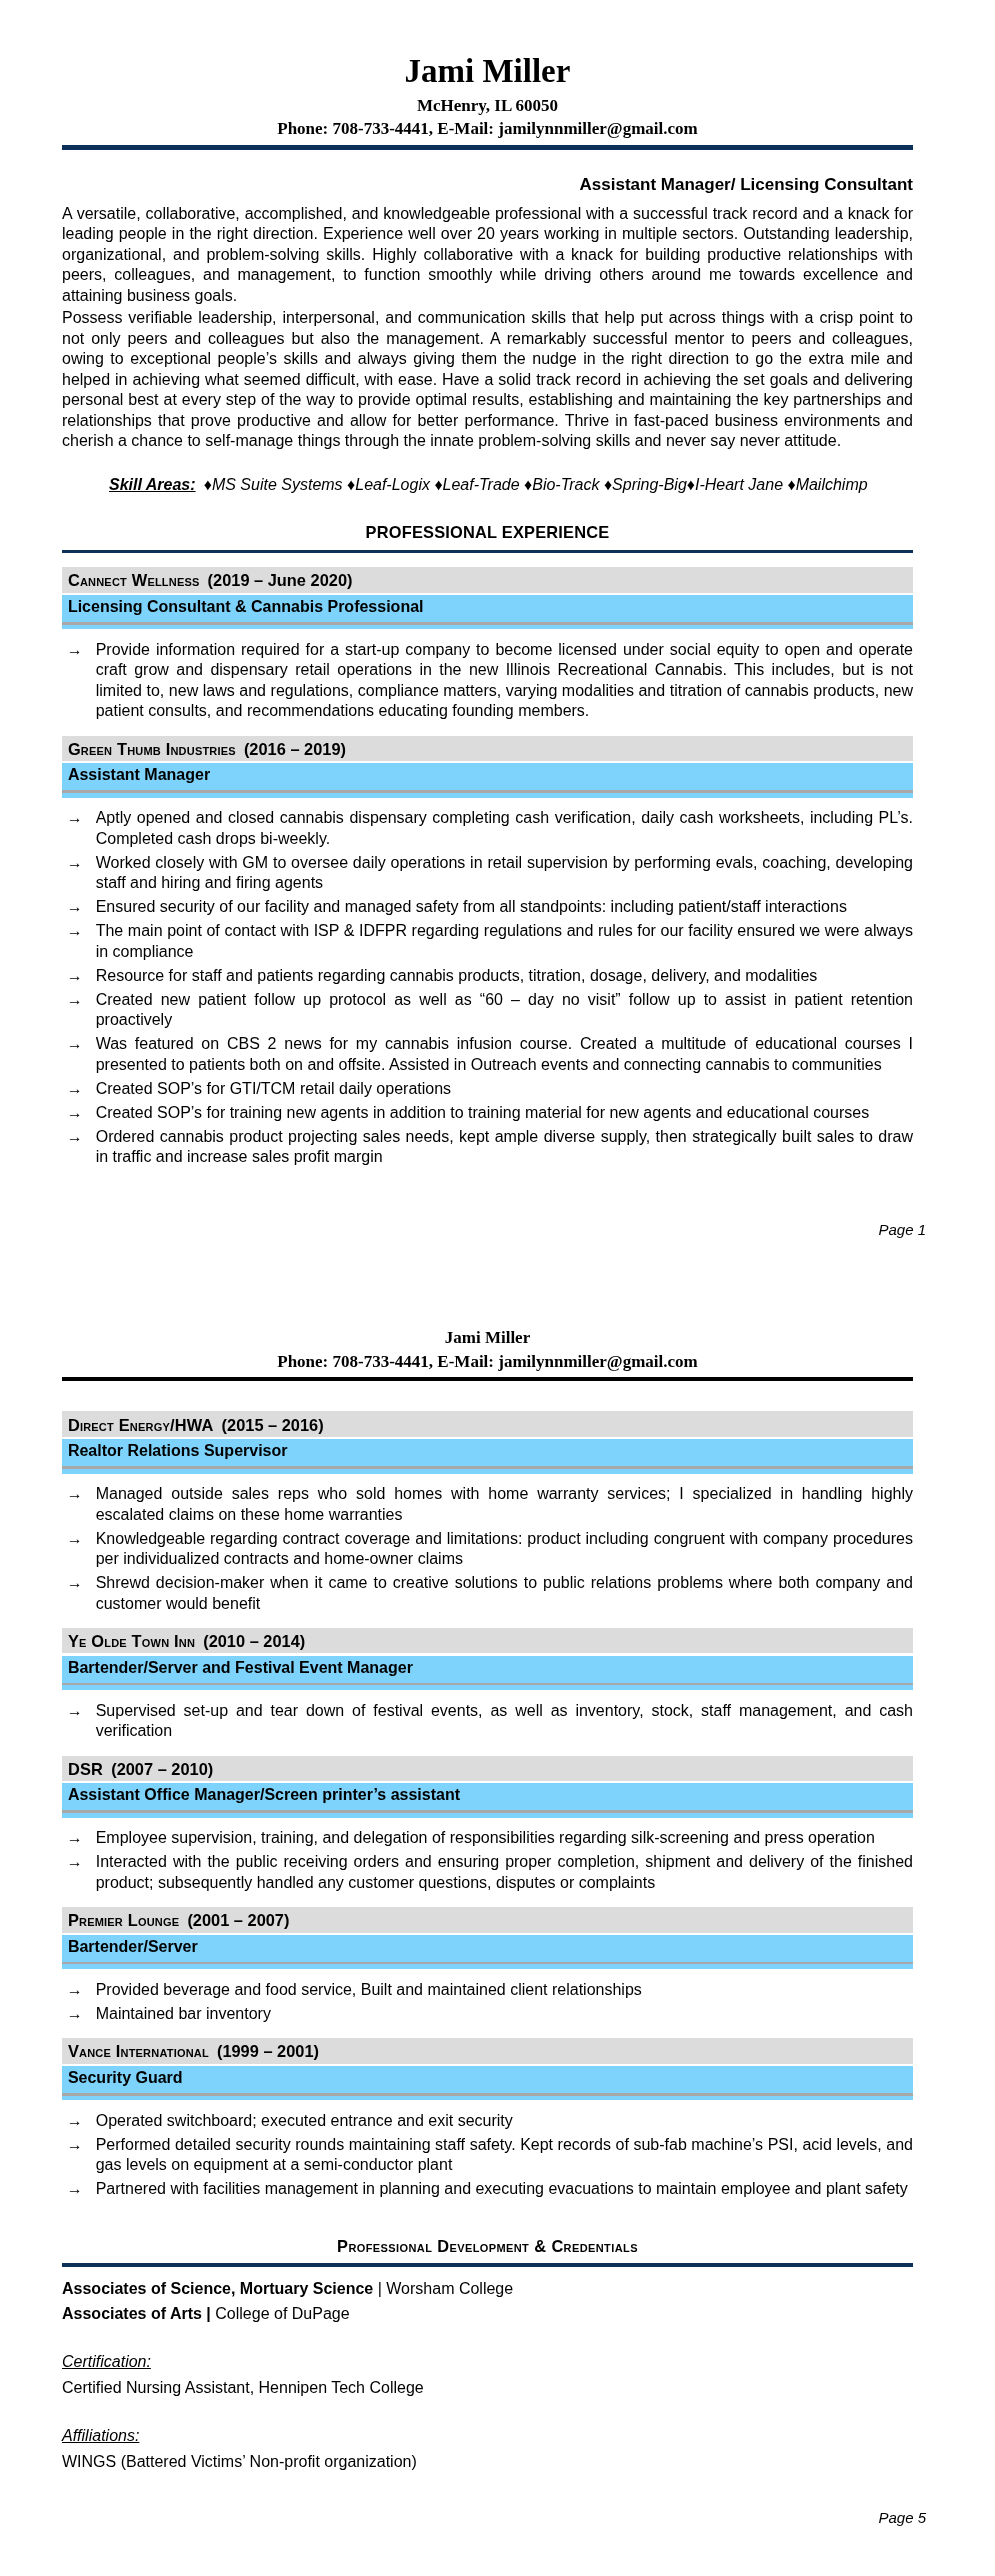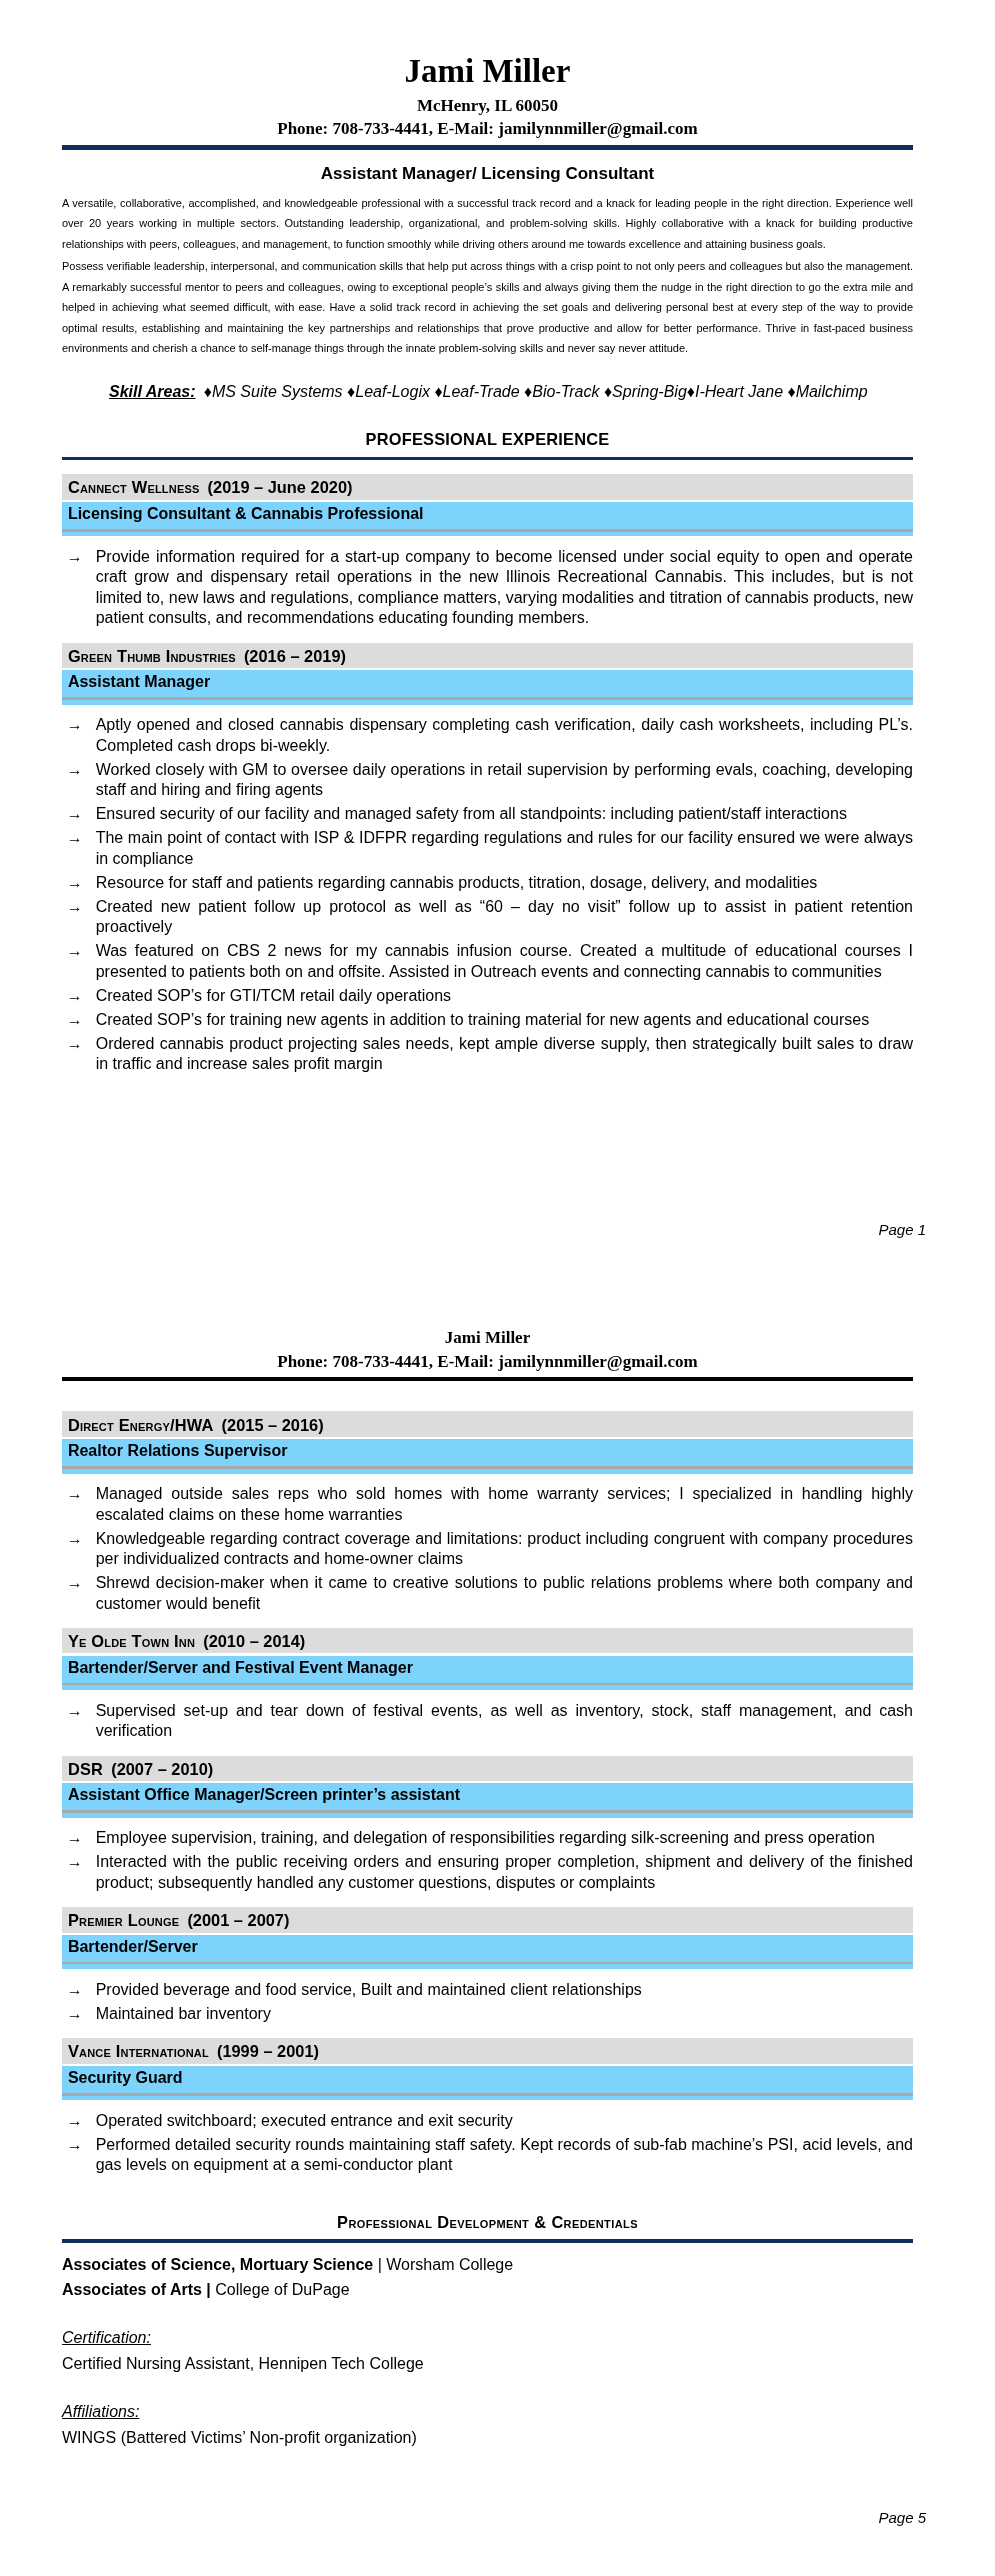--- a/index.html
+++ b/index.html
@@ -17,23 +17,23 @@
     margin-top:7px; text-align:center;
     font-family:"Liberation Serif", serif; font-weight:bold; font-size:17px;
   }
   .res-contact {
     margin-top:3.5px; text-align:center;
     font-family:"Liberation Serif", serif; font-weight:bold; font-size:17px;
   }
   .rule-navy-thick { height:5.3px; background:#0c3057; margin-top:5.9px; }
   .rule-navy { height:3.5px; background:#0c3057; margin-top:7.6px; }
   .rule-black { height:4.1px; background:#000000; margin-top:5.9px; }
-  .doc-title { margin-top:14px; text-align:center; font-weight:bold; font-size:17px; }
-  
-  .summary { margin:8.2px 0 0 0; font-size:11px; line-height:20.5px; text-align:justify; }
+  .doc-title { margin-top:25px; text-align:right; font-weight:bold; font-size:17px; }
+  
+  .summary { margin:8.2px 0 0 0; font-size:16px; line-height:20.5px; text-align:justify; }
   .summary + .summary { margin-top:2px; }
   .skills-line { margin:24.6px 0 0 47px; font-size:16px; font-style:italic; }
   .skills-label { font-weight:bold; text-decoration:underline; margin-right:8.2px; }
   .section-heading { margin-top:29px; text-align:center; font-weight:bold; font-size:16.4px; letter-spacing:0.2px; }
   .section-heading.smallcaps { font-variant:small-caps; letter-spacing:0.4px; }
   
   .job { margin-top:14px; }
   .jobbar-line1 {
     background:#dcdcdc; padding:4.1px 5.9px 2.3px 5.9px; margin-bottom:2.3px;
     font-size:16.4px; font-weight:bold;
@@ -278,20 +278,24 @@
     </div>
     <div class="bullets">
       <div class="bullet">
           <span class="arrow"></span>
           <span class="btext">Operated switchboard; executed entrance and exit security</span>
         </div>
       <div class="bullet">
           <span class="arrow"></span>
           <span class="btext">Performed detailed security rounds maintaining staff safety. Kept records of sub-fab machine’s PSI, acid levels, and gas levels on equipment at a semi-conductor plant</span>
         </div>
+      <div class="bullet">
+          <span class="arrow"></span>
+          <span class="btext">Partnered with facilities management in planning and executing evacuations to maintain employee and plant safety</span>
+        </div>
     </div>
   </section>
 
   <div class="section-heading smallcaps cred-heading">Professional Development &amp; Credentials</div>
   <div class="rule-navy"></div>
 
   <p class="edu-line">
     <span class="edu-bold">Associates of Science, Mortuary Science</span><span> | Worsham College</span>
   </p>
   <p class="edu-line">

